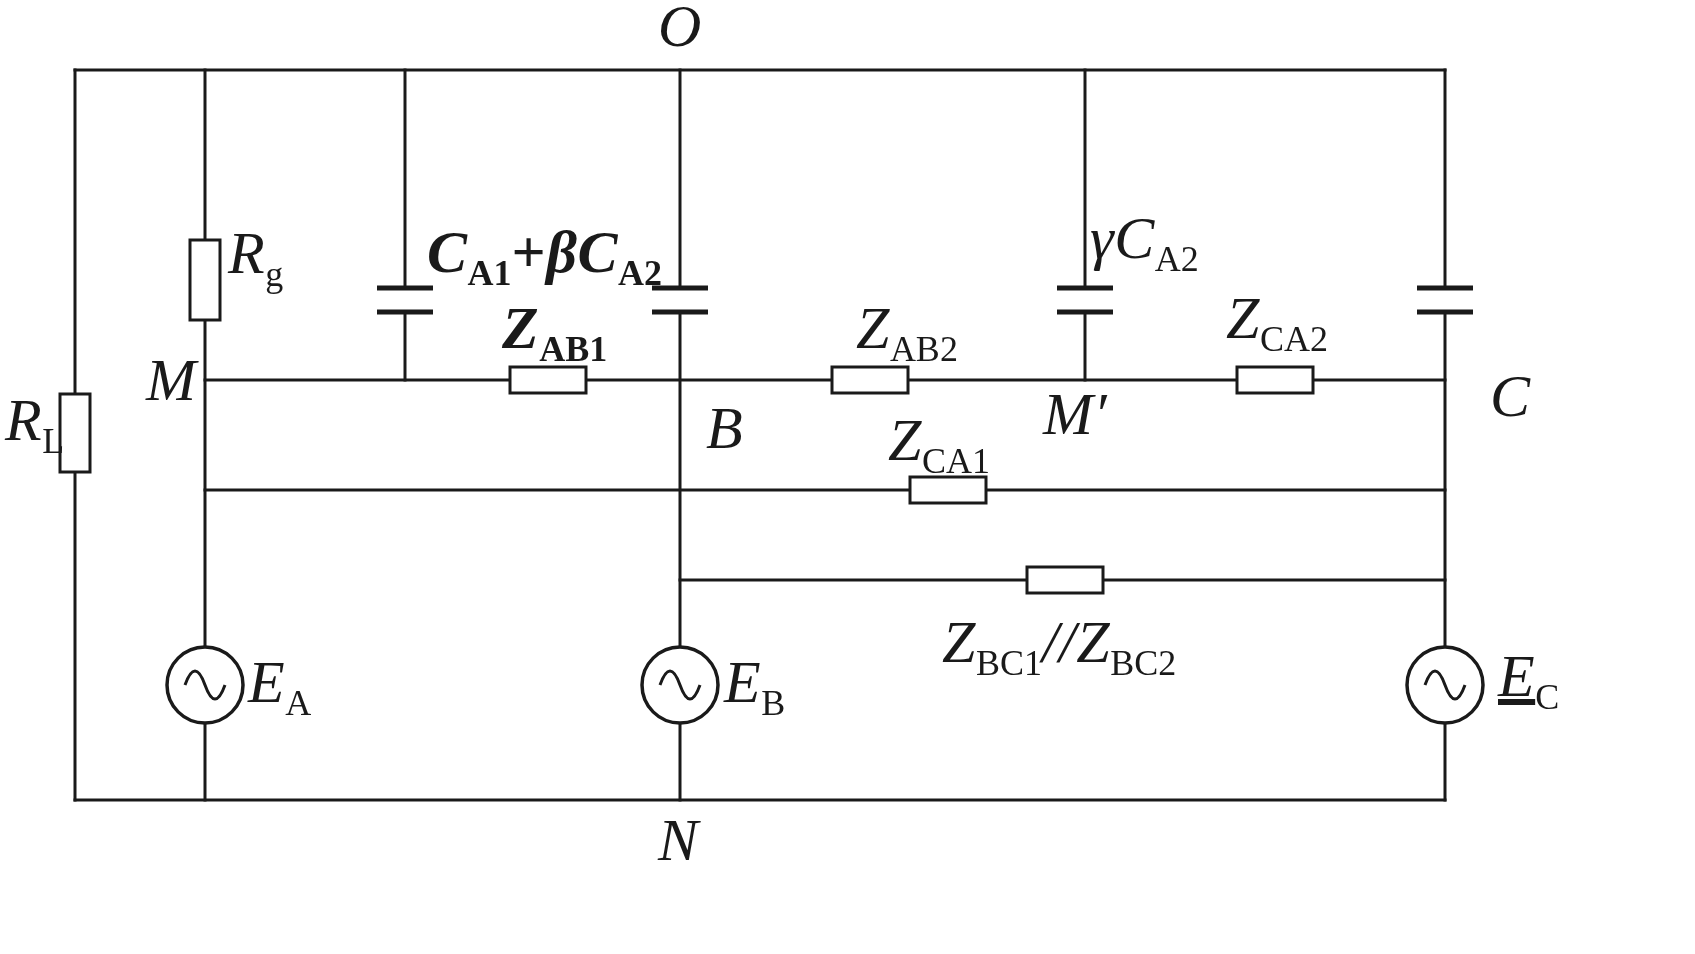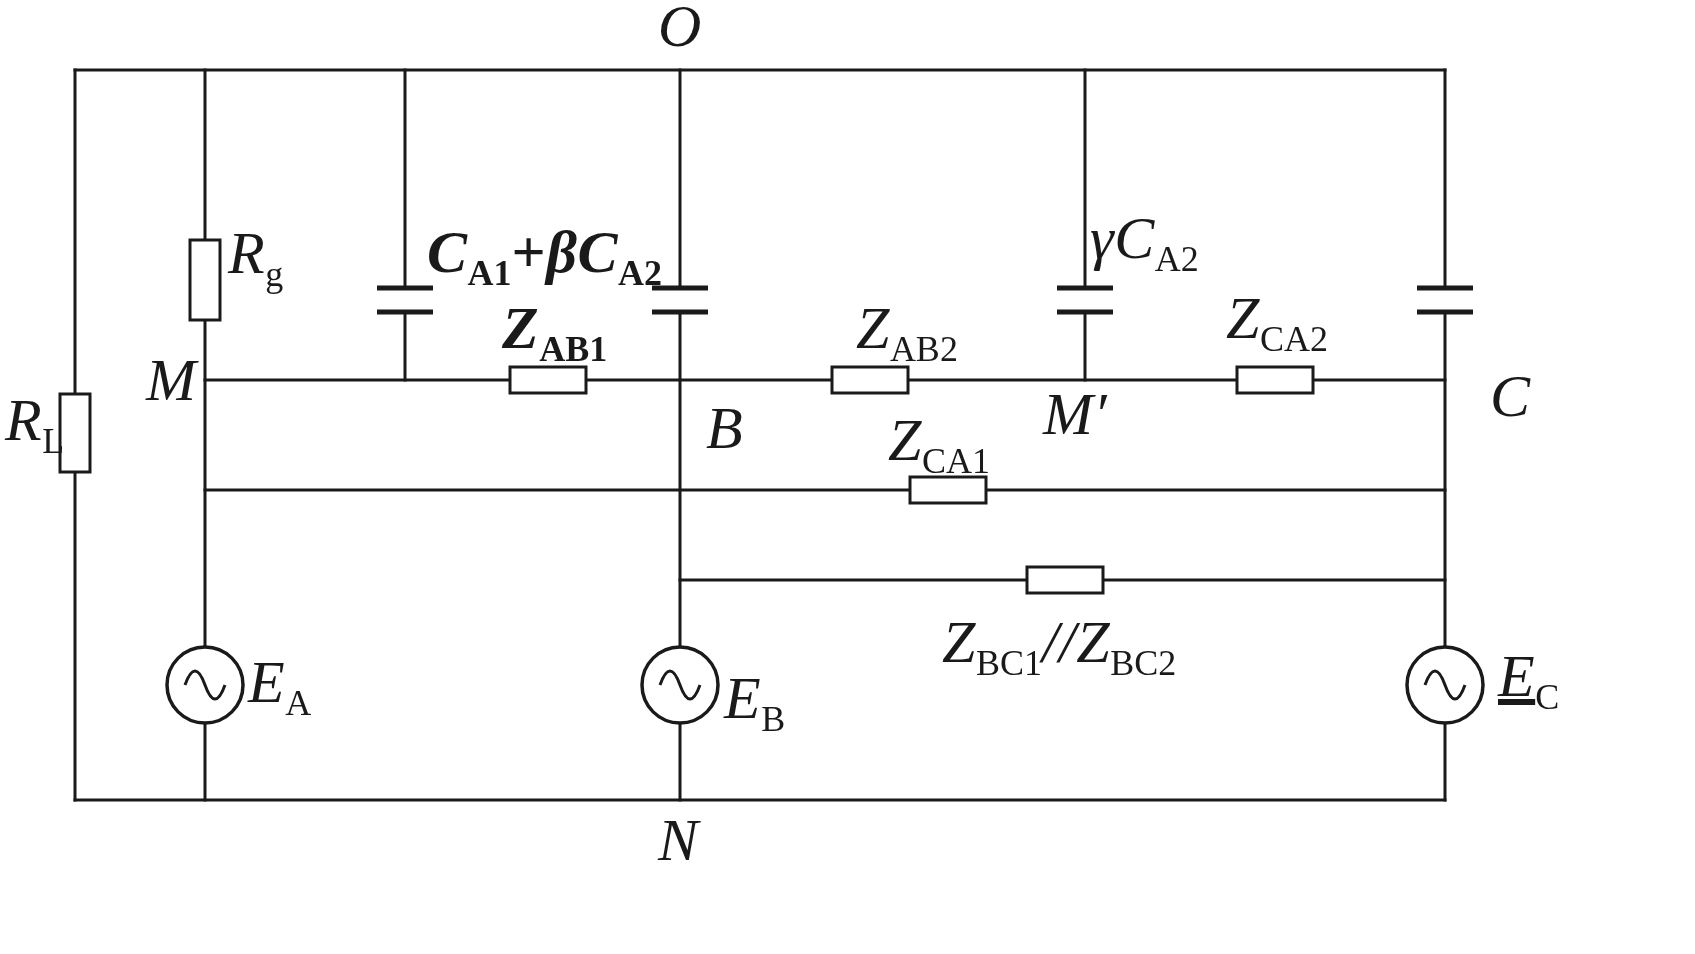--- a/index.html
+++ b/index.html
@@ -122,15 +122,15 @@
   <div class="lbl" style="left:427px;  top:222px;font-weight:bold;"><span>C</span><sub>A1</sub><span class="up">+</span><span>βC</span><sub>A2</sub></div>
   <div class="lbl" style="left:1090px; top:208px;"><span>γC</span><sub>A2</sub></div>
 
   <div class="lbl" style="left:502px;  top:298px;font-weight:bold;"><span>Z</span><sub>AB1</sub></div>
   <div class="lbl" style="left:816px;  top:298px;margin-left:40px;"><span>Z</span><sub>AB2</sub></div>
   <div class="lbl" style="left:1226px; top:288px;text-align:center;"><span>Z</span><sub>CA2</sub></div>
   <div class="lbl" style="left:888px;  top:410px;"><span>Z</span><sub>CA1</sub></div>
   <div class="lbl" style="left:942px;  top:612px;"><span>Z</span><sub>BC1</sub><span>//Z</span><sub>BC2</sub></div>
 
   <div class="lbl" style="left:248px;  top:652px;"><span>E</span><sub>A</sub></div>
-  <div class="lbl" style="left:724px;  top:652px;margin-top:16px;"><span>E</span><sub>B</sub></div>
+  <div class="lbl" style="left:724px;  top:652px;"><span>E</span><sub>B</sub></div>
   <div class="lbl" style="left:1498px; top:646px;text-decoration:underline;"><span>E</span><sub>C</sub></div>
 </div>
 
 </body></html>

